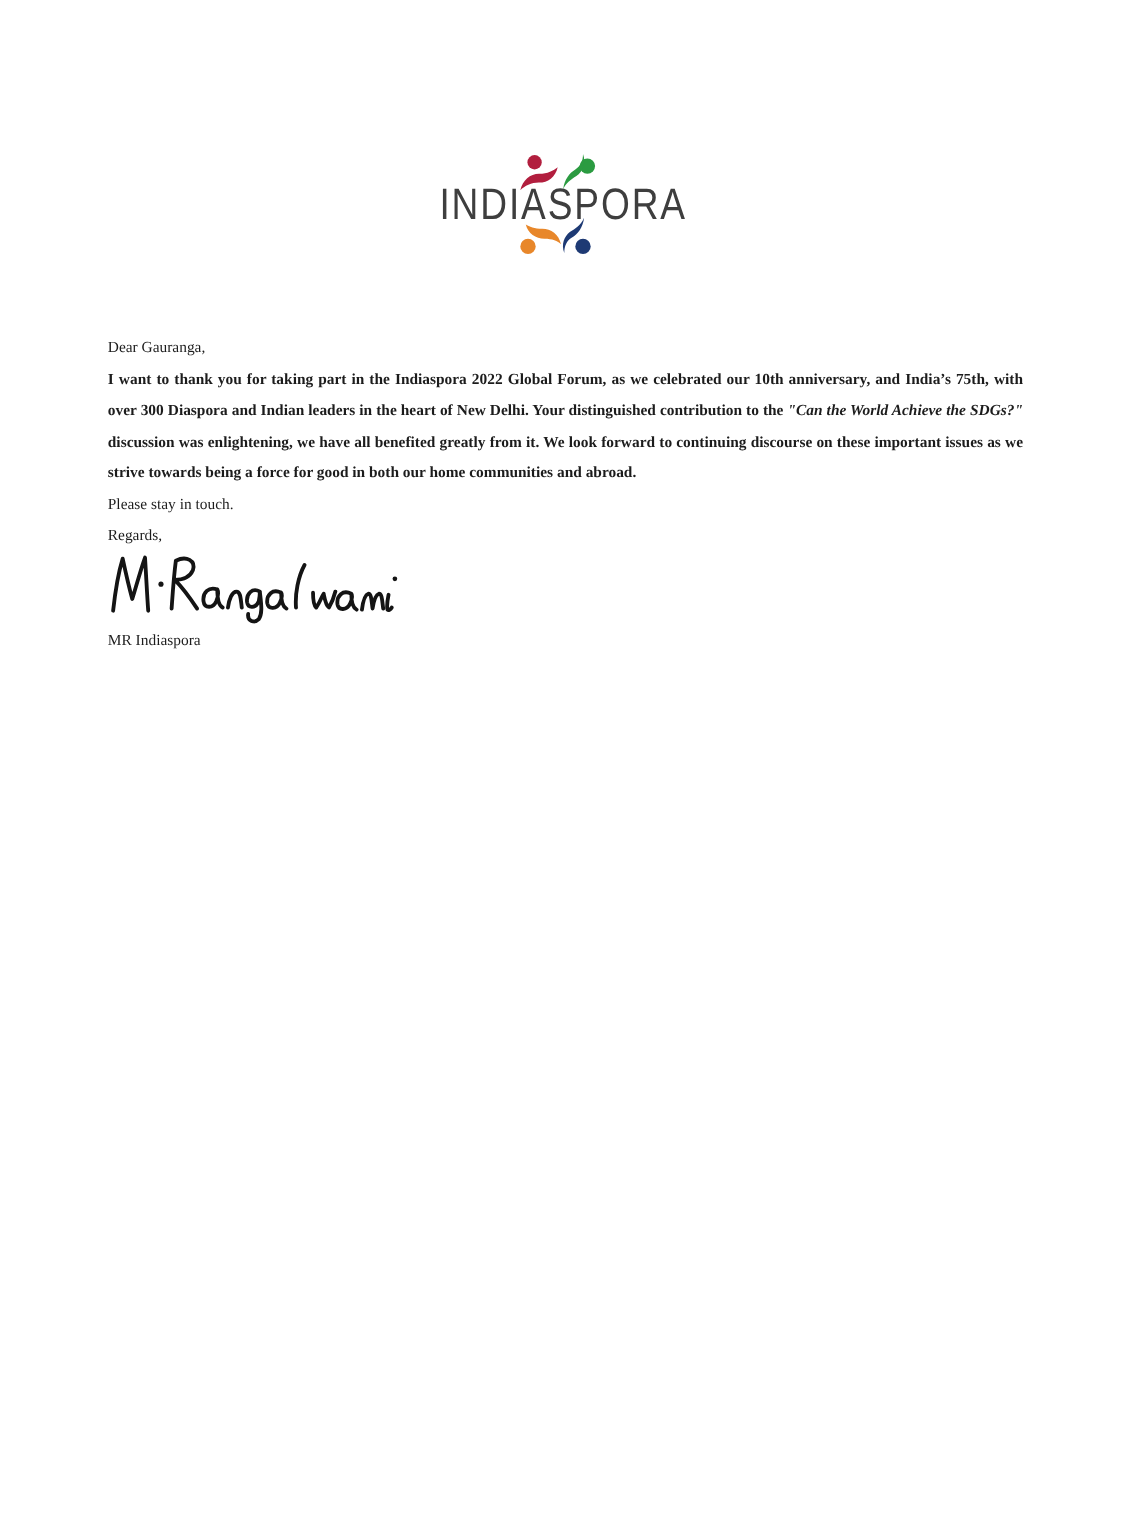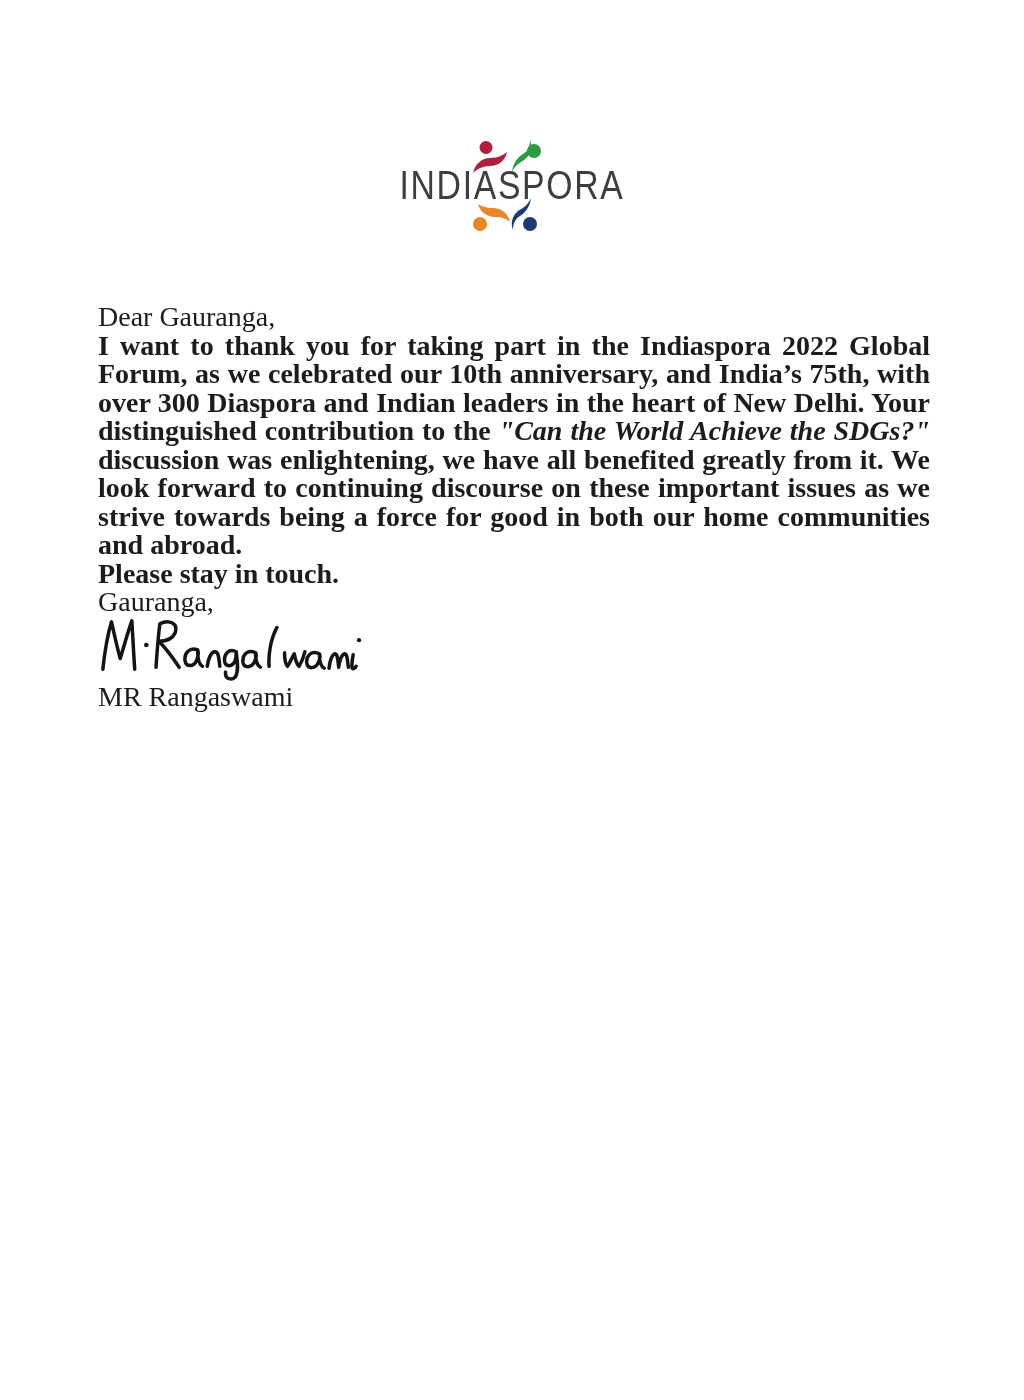--- a/index.html
+++ b/index.html
@@ -20,28 +20,28 @@
     width: 240px;
     margin: 128px auto 0 auto;
   }
   .logo svg { display: block; }
   .logo-wordmark {
     font-family: "Liberation Sans", sans-serif;
     fill: #3e3e3e;
   }
   .letter {
     margin: 60px 94px 0 98px;
-    font-size: 28px;
+    font-size: 14px;
     line-height: 28.5px;
   }
   .letter p { margin: 0; }
   .salutation { margin-bottom: 18px; }
   .para { text-align: justify; margin-bottom: 18px; font-weight: bold; }
   .para-2 { margin-bottom: 17px; }
-  .closing-line { margin-bottom: 22px; font-weight: bold; }
+  .closing-line { margin-bottom: 22px; }
   .regards { margin-bottom: 0; }
   .signature-wrap {
     margin-top: -6px;
     height: 72px;
   }
   .signature-wrap svg { display: block; }
   .sig-stroke {
     fill: none;
     stroke: #141414;
     stroke-width: 3.6;
@@ -85,21 +85,21 @@
 
   <div class="letter">
 
     <p class="salutation">Dear Gauranga,</p>
 
     <p class="para"><span>I want to thank you for taking part in the Indiaspora 2022 Global Forum, as we celebrated our 10th anniversary, and India’s 75th, with over 300 Diaspora and Indian leaders in the heart of New Delhi. Your distinguished contribution to the </span><em>"Can the World Achieve the SDGs?"</em><span> discussion was enlightening, we have all benefited greatly from it. We look forward to continuing discourse on these important issues as we strive towards being a force for good in both our home communities and abroad.</span></p>
 
 
     <p class="closing-line">Please stay in touch.</p>
 
-    <p class="regards">Gauranga,</p>
+    <p class="regards">Regards,</p>
 
     <div class="signature-wrap">
       <svg viewBox="0 0 300 72" width="290" height="70" role="img" aria-label="M. Rangaswami">
 
         <path class="sig-stroke" d="M5,60 C7,42 10,24 14,11 C17,25 20,38 23,49 C27,36 31,21 35,10 C36,26 37,46 38,60"></path>
         <circle cx="50" cy="35" r="2.4" fill="#141414"></circle>
 
         <path class="sig-stroke" d="M64,13 C62,28 61,44 60,58 M64,13 C74,8 83,13 80,22 C77,29 69,31 63,31 M63,31 C70,38 78,49 84,58"></path>
 
         <path class="sig-stroke" d="M103,40 C95,37 89,43 90,51 C91,58 99,58 102,51 C104,46 104,42 103,40 C103,48 104,55 108,57
@@ -108,17 +108,17 @@
           M163,43 C155,39 149,45 150,53 C151,59 159,59 162,52 C164,48 164,44 163,43 C163,50 164,56 168,58
           M177,57 C176,44 179,28 185,17
           M193,43 C193,49 194,55 196,57 C199,53 201,47 203,44 C204,49 205,55 208,57 C211,52 213,46 214,42
           M229,44 C221,40 215,46 216,54 C217,60 225,60 228,53 C230,49 230,45 229,44 C229,51 230,57 234,59
           M239,59 C240,51 242,45 245,44 C248,44 248,51 249,58 C250,51 252,45 255,44 C258,44 258,51 259,58
           M264,45 C263,50 262,55 263,59 C264,60 266,59 267,57"></path>
         <circle cx="270" cy="30" r="2.2" fill="#141414"></circle>
       </svg>
     </div>
 
-    <p class="typed-name">MR Rangaswami</p>
+    <p class="typed-name">MR Indiaspora</p>
 
   </div>
 
 </div>
 
 </body></html>

